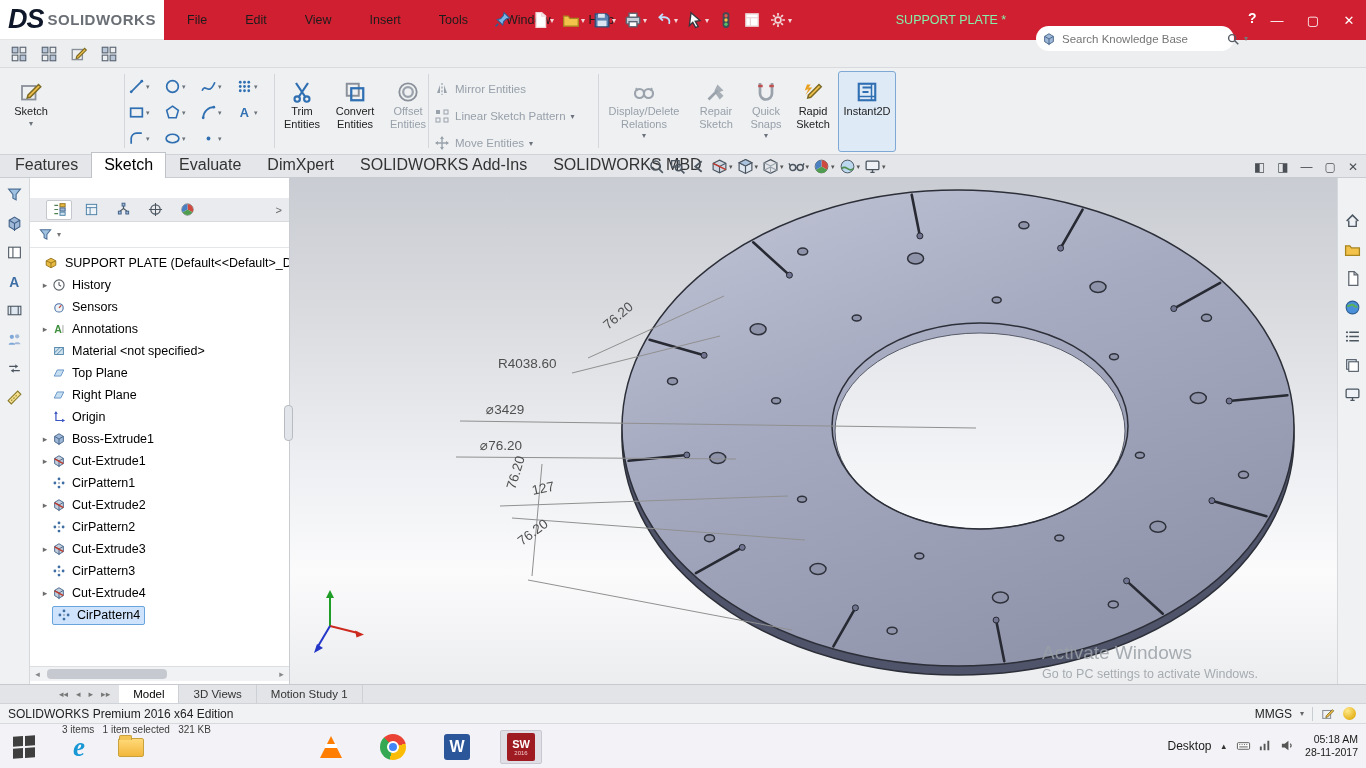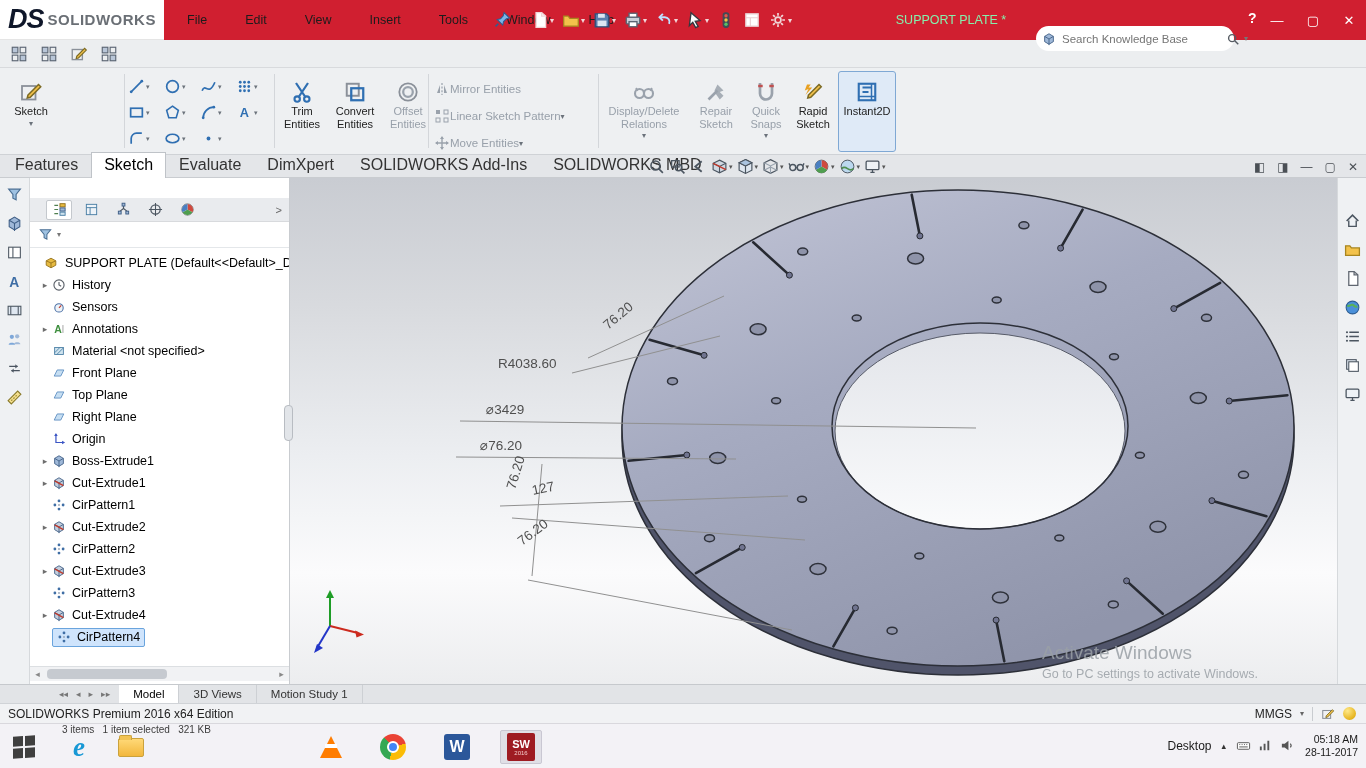--- a/index.html
+++ b/index.html
@@ -40,21 +40,21 @@
   
   #ribbon{left:0;top:68px;width:1366px;height:87px;background:#eef0f2;border-bottom:1px solid #cfd2d6;z-index:30;}
   .rbtn{position:absolute;top:3px;height:81px;display:flex;flex-direction:column;align-items:center;
     padding-top:7px;border-radius:3px;border:1px solid transparent;}
   .rbtn .ricon{height:26px;display:flex;align-items:center;}
   .rlab{font-size:11px;line-height:12.5px;color:#222;white-space:nowrap;}
   .rbtn.dis .rlab{color:#98a0aa;}
   .rbtn.act{background:#dfeaf7;border:1px solid #7fa8d4;}
   .rdd{font-size:8px;color:#6b727b;margin-top:1px;}
   .rsep{position:absolute;top:6px;width:1px;height:74px;background:#d3d6da;}
-  .rstack{position:absolute;height:24px;display:flex;align-items:center;width:158px;}
+  .rstack{position:absolute;height:24px;display:flex;align-items:center;gap:5px;width:158px;}
   .rstack .slab{font-size:11.5px;color:#98a0aa;white-space:nowrap;}
   .ent{position:absolute;display:inline-flex;align-items:center;}
   .ent .edd{font-size:7px;color:#6b727b;margin-left:1px;}
 
   
   #tabrow{left:0;top:155px;width:1366px;height:23px;background:#e4e6e9;border-bottom:1px solid #c9ccd0;z-index:30;}
   #cmdtabs{left:2px;top:0;height:23px;display:flex;align-items:flex-end;}
   .ctab{font-size:16px;color:#333;padding:3px 12px 4px;border:1px solid transparent;border-bottom:0;}
   .ctab.active{background:#fff;border-color:#bfc3c8;color:#000;}
   #headsup{left:648px;top:0;height:23px;display:flex;align-items:center;gap:4px;}
@@ -804,29 +804,20 @@
       </div>
       <div class="trow">
         <span class="tarr"></span>
         <span class="ticn">
           <svg width="14" height="14" viewBox="0 0 16 16" aria-hidden="true">
             <rect x="3" y="4" width="10" height="8" fill="#cfe3ee" stroke="#4a7fa5"></rect>
             <path d="M3 10l6-6M5.5 12l7.5-7.5" stroke="#4a7fa5" stroke-width="1"></path>
           </svg>
         </span>
         <span class="tlab">Material &lt;not specified&gt;</span>
-      </div>
-      <div class="trow">
-        <span class="tarr"></span>
-        <span class="ticn">
-          <svg width="14" height="14" viewBox="0 0 16 16" aria-hidden="true">
-            <path d="M2.5 11.5l3.5-7h7.5l-3.5 7z" fill="#bcd8f0" fill-opacity="0.85" stroke="#5b8dc0"></path>
-          </svg>
-        </span>
-        <span class="tlab">Front Plane</span>
       </div>
       <div class="trow">
         <span class="tarr"></span>
         <span class="ticn">
           <svg width="14" height="14" viewBox="0 0 16 16" aria-hidden="true">
             <path d="M2.5 11.5l3.5-7h7.5l-3.5 7z" fill="#bcd8f0" fill-opacity="0.85" stroke="#5b8dc0"></path>
           </svg>
         </span>
         <span class="tlab">Top Plane</span>
       </div>

